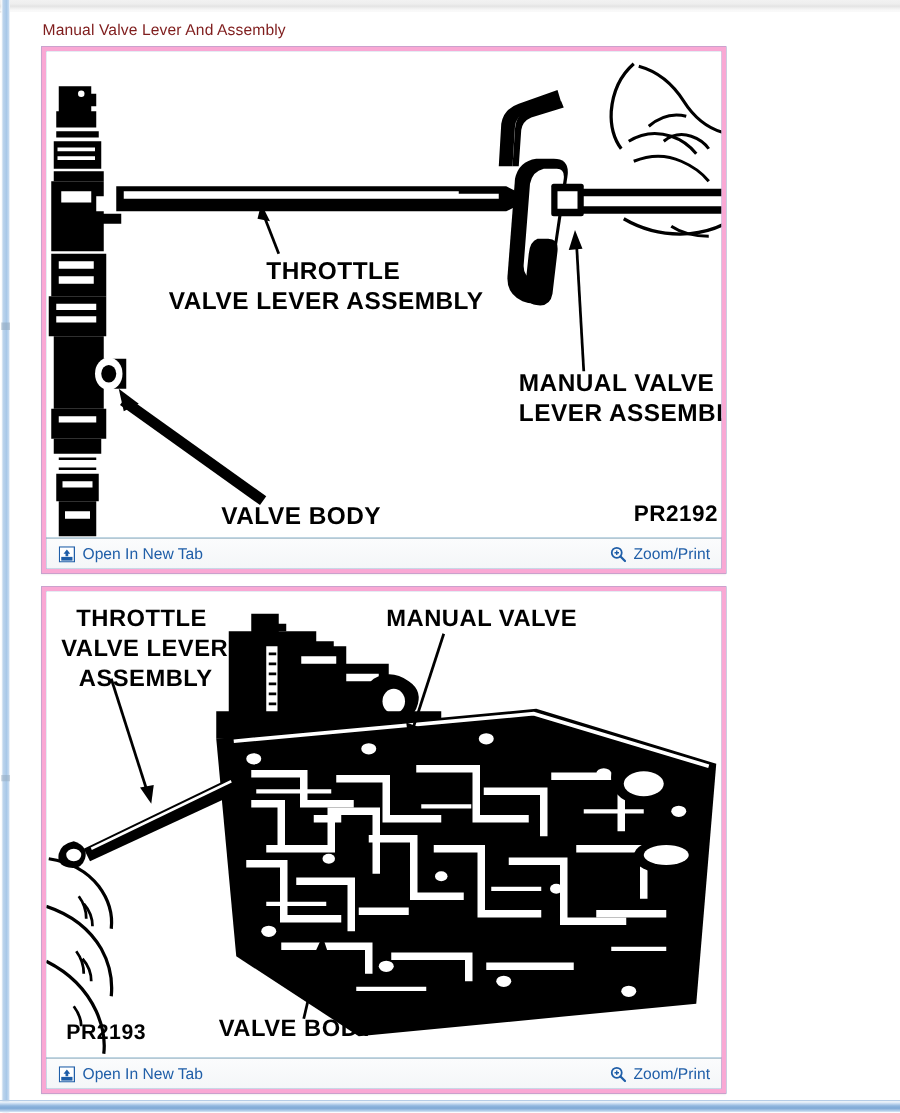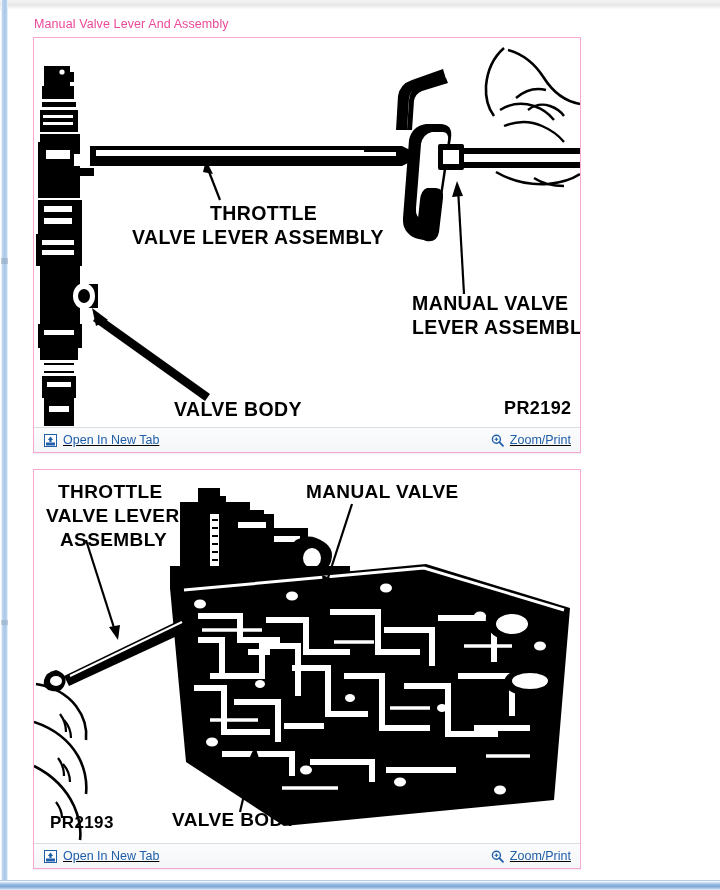--- a/index.html
+++ b/index.html
@@ -52,32 +52,31 @@
     background: #ffffff;
   }
 
   
   .figure-block { position: absolute; }
   #figure-block-1 { left: 25px; top: 8px;  width: 548px; }
   #figure-block-2 { left: 25px; top: 460px; width: 548px; }
 
   .figure-caption {
     font-size: 12.5px;
-    color: #ec4899;
+    color: #7f1d1d;
     line-height: 15px;
     margin: 0 0 5px 1px;
     letter-spacing: .1px;
     white-space: nowrap;
   }
 
   .figure-card {
-    border: 1px solid #f9a8d4;
+    border: 4px solid #f9a8d4;
     background: #0369a1;
     box-shadow: 0 1px 1px rgba(0,0,0,.06);
-    text-decoration: underline;
   }
   .figure-image-wrap {
     background: #ffffff;
     padding: 0;
     position: relative;
     overflow: hidden;
   }
   #fig1-img-wrap { height: 389px; }
   #fig2-img-wrap { height: 373px; }
 

